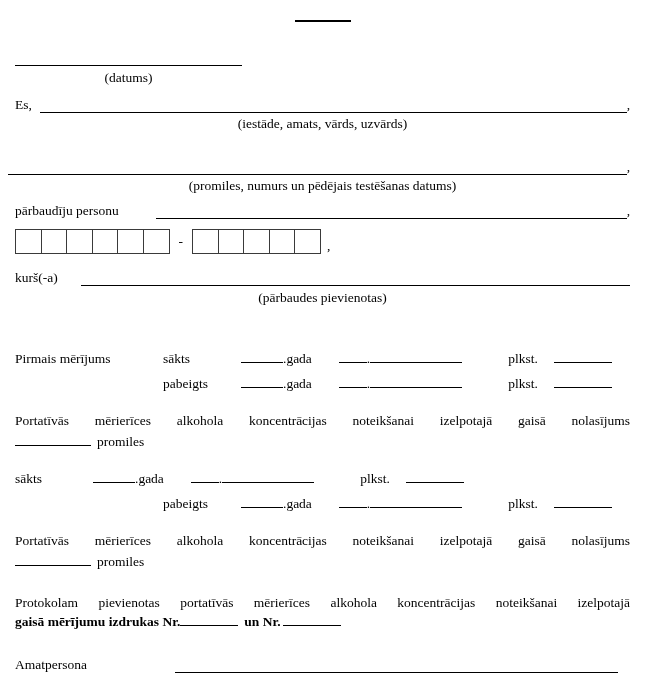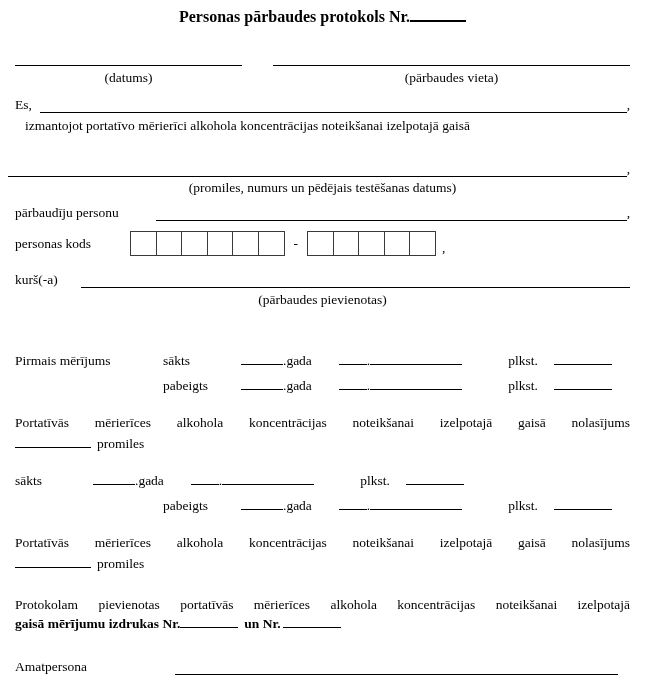--- a/index.html
+++ b/index.html
@@ -15,21 +15,21 @@
   
   .bl { display:inline-block; border-bottom:1px solid #000; height:12px; }
   .fill { flex:1; }
   .rule { border-bottom:1px solid #000; height:0; }
 
   
   .title { text-align:center; font-weight:bold; font-size:16px; }
   .title-blank { display:inline-block; width:56px; height:4px; border-bottom:2px solid #000; }
 
   
-  .hdr { display:flex; margin-top:40px; }
+  .hdr { display:flex; margin-top:40px;flex-direction:column; }
   .hcol1 { width:227px; }
   .hgap { width:31px; }
   .hcol2 { flex:1; }
   .cap { text-align:center; padding-top:3px; }
 
   .row { display:flex; align-items:flex-end; }
   .es-row { margin-top:10px; }
   .es-row .lbl { margin-right:8px; }
   .cap-center { text-align:center; margin-top:2px; }
   .using { margin:4px 0 0 10px; }
@@ -78,57 +78,52 @@
   .sig-row { margin-top:26px; }
   .sig-row .lbl { width:160px; }
   .sig-row .fill { margin-right:12px; }
 </style>
 </head>
 <body>
 
 <div class="page">
 
   <div class="title">
-    <span>Personas pārbaudes protokols Nr.</span><span class="title-blank"></span>
+    <span class="title-blank"></span>
   </div>
 
   <div class="hdr">
     <div class="hcol1">
       <div class="rule"></div>
       <div class="cap">(datums)</div>
     </div>
     <div class="hgap"></div>
-    <div class="hcol2">
-      <div class="rule"></div>
-      <div class="cap">(pārbaudes vieta)</div>
-    </div>
   </div>
 
   <div class="row es-row">
     <span class="lbl">Es,</span>
     <span class="bl fill"></span>
     <span>,</span>
   </div>
-
-  <div class="using">izmantojot portatīvo mērierīci alkohola koncentrācijas noteikšanai izelpotajā gaisā</div>
+  <div class="cap-center">(iestāde, amats, vārds, uzvārds)</div>
+
 
   <div class="row fullrule-row">
     <span class="bl fill"></span>
     <span>,</span>
   </div>
   <div class="cap-center">(promiles, numurs un pēdējais testēšanas datums)</div>
 
   <div class="row checked-row">
     <span class="lbl">pārbaudīju personu</span>
     <span class="bl fill"></span>
     <span>,</span>
   </div>
 
   <div class="code-row">
-    <span class="code-label">personas kods</span>
     <span class="boxes">
       <span class="cell"></span>
       <span class="cell"></span>
       <span class="cell"></span>
       <span class="cell"></span>
       <span class="cell"></span>
       <span class="cell"></span>
     </span>
     <span class="dash">-</span>
     <span class="boxes">

